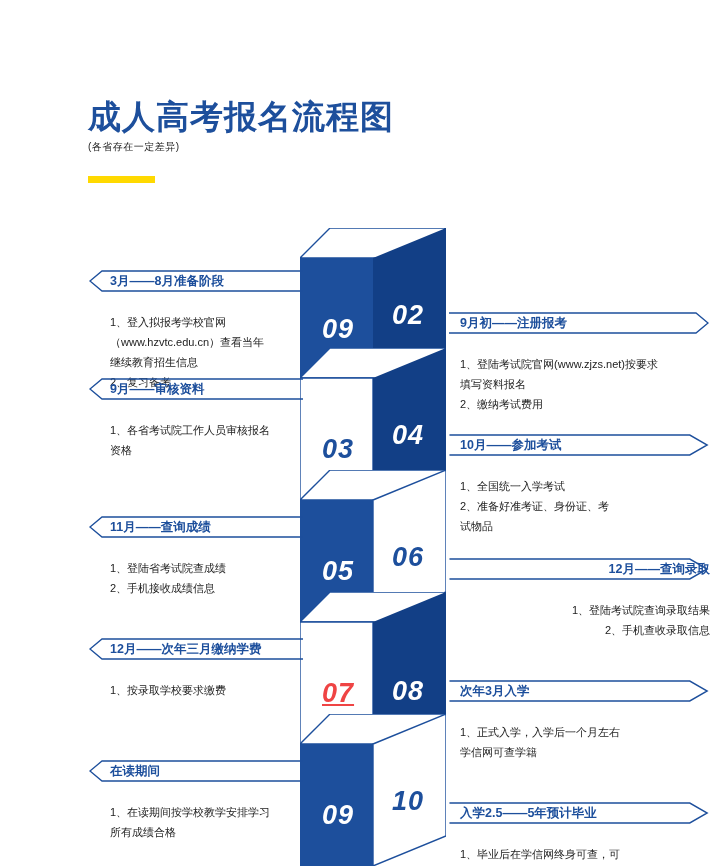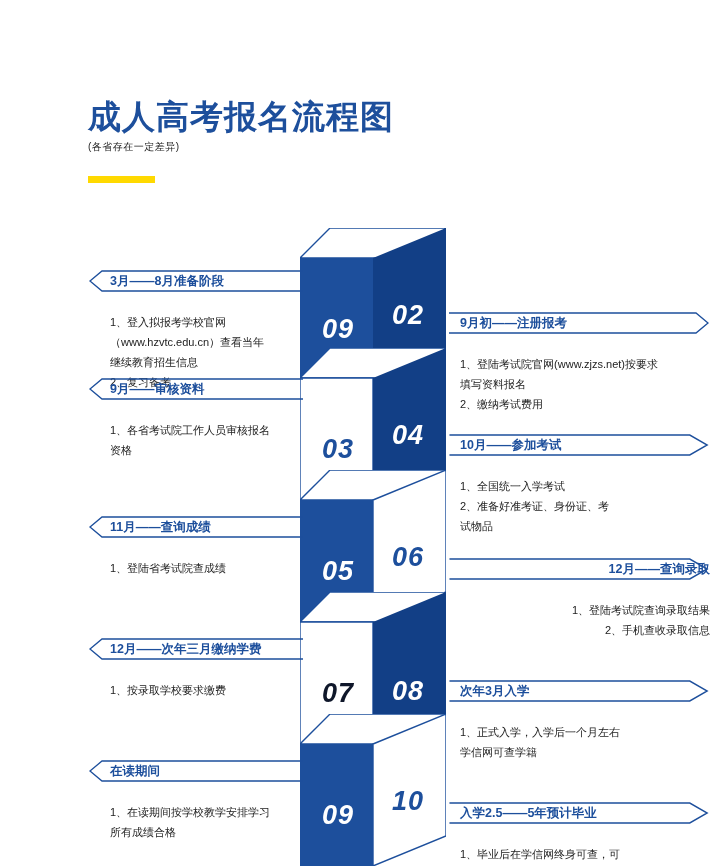--- a/index.html
+++ b/index.html
@@ -93,21 +93,21 @@
     <span class="num num-left" style="left:22px;top:86px;">05</span>
     <span class="num" style="left:92px;top:72px;color:#1d4f9c;">06</span>
   </div>
 
   <div class="cube" style="left:300px;top:592px;">
     <svg width="146" height="152" viewBox="0 0 146 152">
       <polygon points="30,0 146,0 116,30 0,30" fill="#ffffff" stroke="#1d4f9c" stroke-width="1.4"></polygon>
       <polygon points="0,30 73,30 73,152 0,152" fill="#ffffff" stroke="#1d4f9c" stroke-width="1.4"></polygon>
       <polygon points="73,30 146,0 146,122 73,152" fill="#123f86"></polygon>
     </svg>
-    <span class="num" style="left:22px;top:86px;color:#0f172a;">07</span>
+    <span class="num" style="left:22px;top:86px;color:#ef4444;text-decoration:underline;">07</span>
     <span class="num num-right" style="left:92px;top:84px;text-align:right;">08</span>
   </div>
 
   <div class="cube" style="left:300px;top:714px;">
     <svg width="146" height="152" viewBox="0 0 146 152">
       <polygon points="30,0 146,0 116,30 0,30" fill="#ffffff" stroke="#1d4f9c" stroke-width="1.4"></polygon>
       <polygon points="0,30 73,30 73,152 0,152" fill="#1d4f9c"></polygon>
       <polygon points="73,30 146,0 146,122 73,152" fill="#ffffff" stroke="#1d4f9c" stroke-width="1.4"></polygon>
     </svg>
     <span class="num num-left" style="left:22px;top:86px;">09</span>
@@ -172,20 +172,21 @@
 
   <div class="blk left" style="left:88px;top:516px;">
     <div class="blk-head">
       <svg class="ribbon" viewBox="0 0 216 22" preserveAspectRatio="none">
         <polyline points="215,1 14,1 2,11 14,21 215,21" fill="none" stroke="#1d4f9c" stroke-width="1.3"></polyline>
       </svg>
       <span class="htxt">11月——查询成绩</span>
     </div>
     <div class="blk-body">
       <div>1、登陆省考试院查成绩</div>
+      <div>2、手机接收成绩信息</div>
     </div>
   </div>
 
   <div class="blk right" style="left:448px;top:558px;text-align:right;">
     <div class="blk-head">
       <svg class="ribbon" viewBox="0 0 180 22" preserveAspectRatio="none">
         <polyline points="1,1 166,1 178,11 166,21 1,21" fill="none" stroke="#1d4f9c" stroke-width="1.3"></polyline>
       </svg>
       <span class="htxt">12月——查询录取</span>
     </div>

